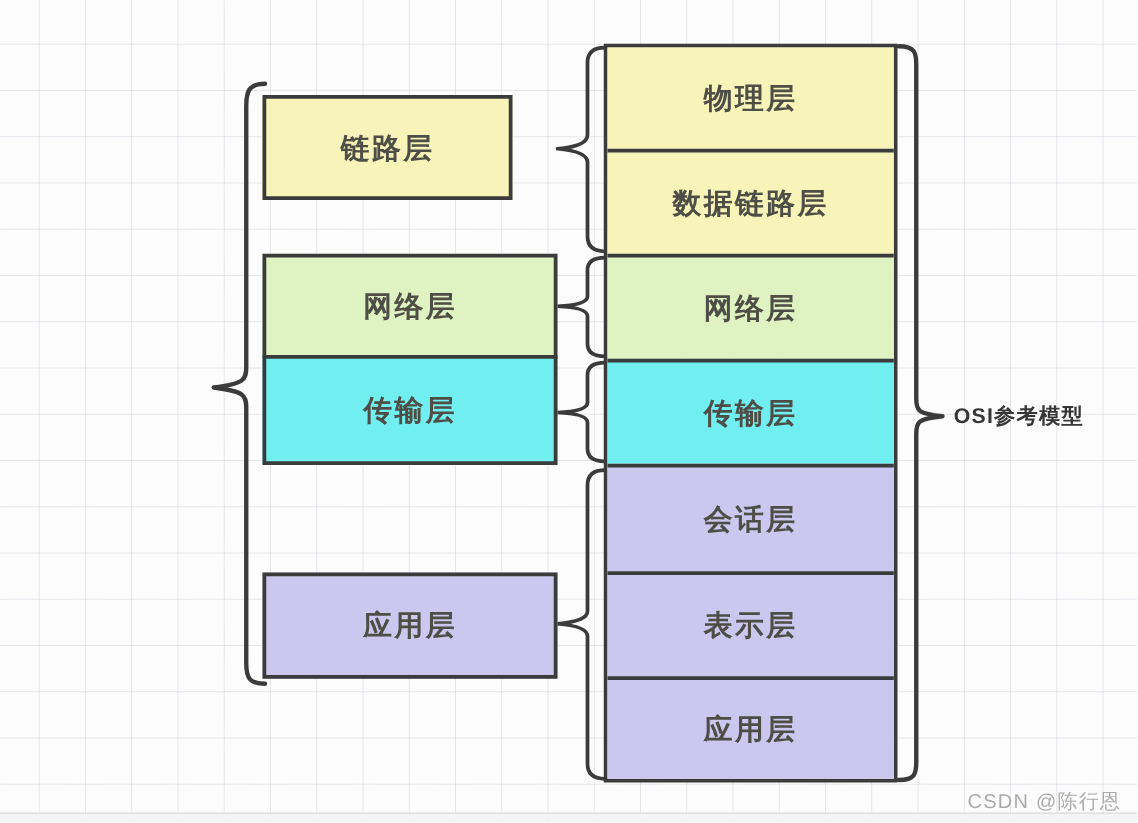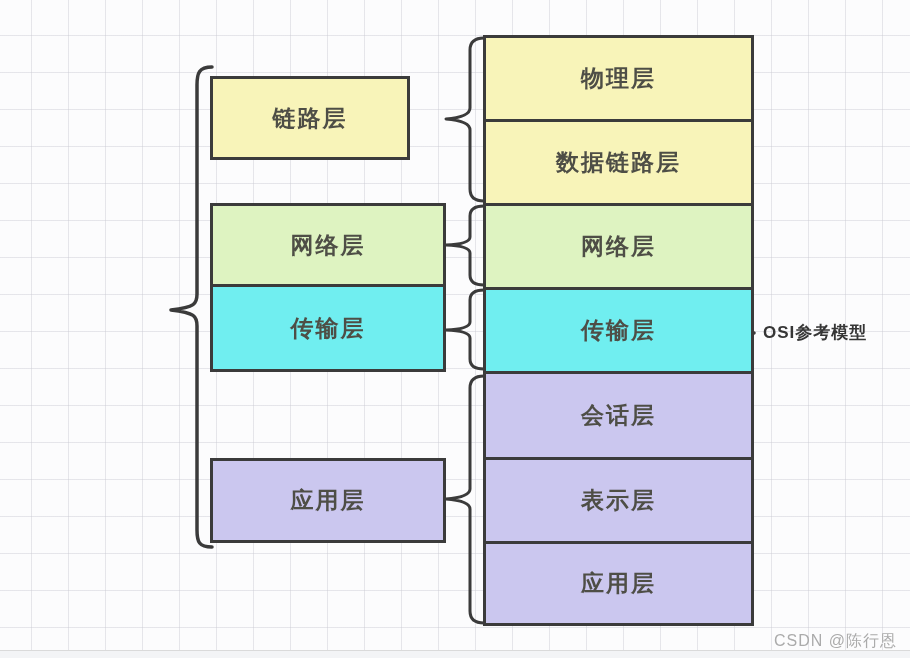--- a/index.html
+++ b/index.html
@@ -17,21 +17,21 @@
   .box{
     position:absolute;box-sizing:border-box;border:3px solid #3b3b3b;
     display:flex;align-items:center;justify-content:center;
     font-size:23px;font-weight:bold;letter-spacing:2px;color:#4e4e46;
   }
   .lbox1{left:210px;top:76px;width:200px;height:84px;}
   .lbox2{left:210px;top:203px;width:236px;height:84px;}
   .lbox3{left:210px;top:284px;width:236px;height:88px;}
   .lbox4{left:210px;top:458px;width:236px;height:85px;}
   .rcol{
-    position:absolute;left:483px;top:35px;width:271px;height:591px;
+    position:absolute;left:483px;top:35px;width:235px;height:591px;
     box-sizing:border-box;border:3px solid #3b3b3b;
     display:flex;flex-direction:column;
   }
   .rcell{
     box-sizing:border-box;display:flex;align-items:center;justify-content:center;
     font-size:23px;font-weight:bold;letter-spacing:2px;color:#4e4e46;
   }
   .rcell + .rcell{border-top:3px solid #3b3b3b;}
   .rc1{height:81px;} .rc2{height:84px;} .rc3{height:84px;} .rc4{height:84px;}
   .rc5{height:86px;} .rc6{height:84px;} .rc7{height:82px;}

